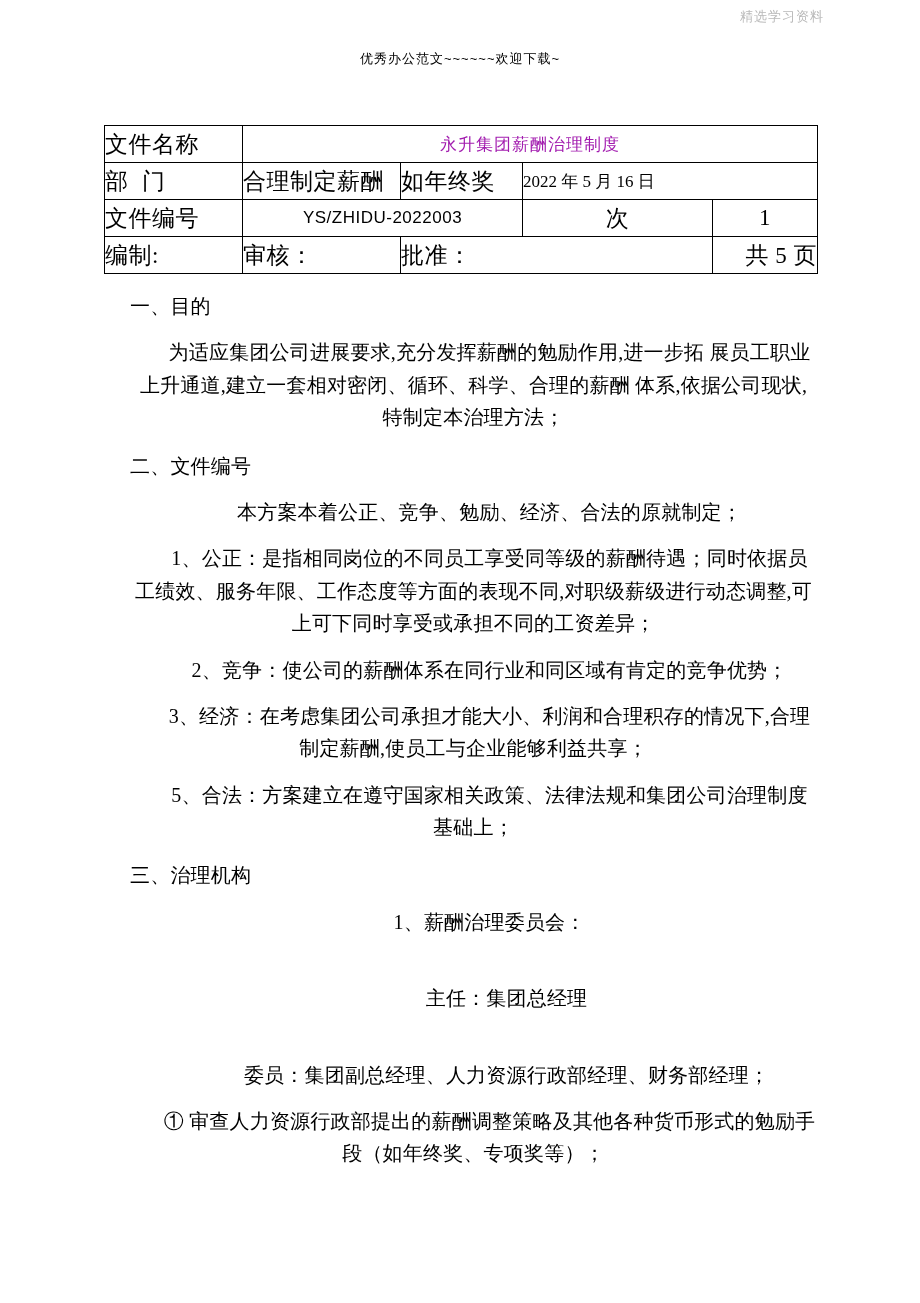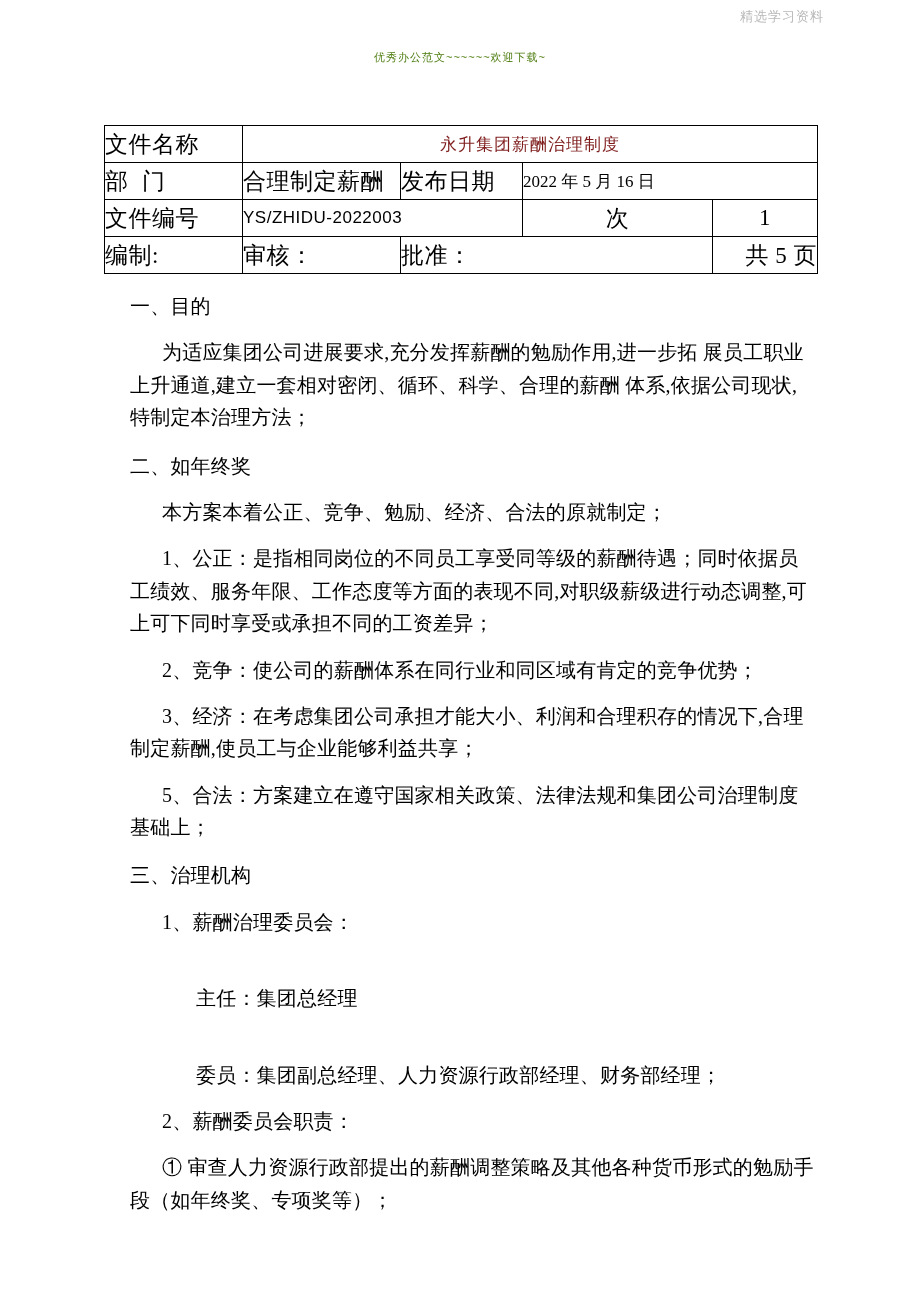--- a/index.html
+++ b/index.html
@@ -29,22 +29,22 @@
     letter-spacing: 1px;
     font-family: "Liberation Sans", sans-serif;
     transform: scaleY(1.05);
   }
   .banner {
     position: absolute;
     top: 50px;
     left: 0;
     width: 100%;
     text-align: center;
-    font-size: 11px;
-    color: #4d7c0f;
+    font-size: 13px;
+    color: #000000;
     letter-spacing: 1px;
     font-family: "Liberation Sans", sans-serif;
   }
   .content {
     position: absolute;
     top: 125px;
     left: 104px;
     width: 713px;
   }
   
@@ -70,26 +70,27 @@
   .lbl-spread {
     display: inline-block;
     width: 96px;
     letter-spacing: 14px;
   }
   .title-cell {
     text-align: center;
     font-size: 25px;
     letter-spacing: 1px;
     font-family: "Liberation Serif", serif;
-    color: #7f1d1d;
+    color: #a21caf;
   }
   .ctr {
     text-align: center;
   }
   .docnum {
+    text-align: center;
     font-size: 20px;
     font-family: "Liberation Sans", sans-serif;
     letter-spacing: 0.5px;
   }
   .datecell {
     text-align: left;
     font-size: 18px;
     font-family: "Liberation Serif", serif;
   }
   .row-tall td {
@@ -113,20 +114,21 @@
     margin: 16px 0 0 0;
     padding-left: 26px;
     font-size: 20px;
   }
   p.para {
     margin: 14px 0 0 0;
     padding-left: 58px;
     text-indent: 0;
     font-size: 20px;
     line-height: 1.62;
+    text-align: center;
   }
   p.para.hang {
     padding-left: 26px;
     text-indent: 32px;
   }
   p.para.indent2 {
     padding-left: 92px;
     margin-top: 44px;
   }
   .nowrapish {
@@ -161,21 +163,21 @@
           </td>
         </tr>
         <tr>
           <td class="cell-pad">
             <span class="lbl lbl-spread">部门</span>
           </td>
           <td class="cell-pad">
             <span class="lbl">合理制定薪酬</span>
           </td>
           <td class="cell-pad">
-            <span class="lbl">发布日期</span>
+            <span class="lbl">如年终奖</span>
           </td>
           <td class="datecell" colspan="2">
             <span>2022 年 5 月 16 日</span>
           </td>
         </tr>
         <tr class="row-tall">
           <td class="cell-pad">
             <span class="lbl">文件编号</span>
           </td>
           <td class="docnum" colspan="2">
@@ -203,29 +205,28 @@
           </td>
         </tr>
       </tbody>
     </table>
 
     <div class="body-text">
 
       <div class="heading">一、目的</div>
       <p class="para hang nowrapish">为适应集团公司进展要求,充分发挥薪酬的勉励作用,进一步拓 展员工职业上升通道,建立一套相对密闭、循环、科学、合理的薪酬 体系,依据公司现状,特制定本治理方法；</p>
 
-      <div class="heading">二、如年终奖</div>
+      <div class="heading">二、文件编号</div>
       <p class="para">本方案本着公正、竞争、勉励、经济、合法的原就制定；</p>
       <p class="para hang nowrapish">1、公正：是指相同岗位的不同员工享受同等级的薪酬待遇；同时依据员工绩效、服务年限、工作态度等方面的表现不同,对职级薪级进行动态调整,可上可下同时享受或承担不同的工资差异；</p>
       <p class="para hang nowrapish">2、竞争：使公司的薪酬体系在同行业和同区域有肯定的竞争优势；</p>
       <p class="para hang nowrapish">3、经济：在考虑集团公司承担才能大小、利润和合理积存的情况下,合理制定薪酬,使员工与企业能够利益共享；</p>
       <p class="para hang nowrapish">5、合法：方案建立在遵守国家相关政策、法律法规和集团公司治理制度基础上；</p>
 
       <div class="heading">三、治理机构</div>
       <p class="para">1、薪酬治理委员会：</p>
       <p class="para indent2">主任：集团总经理</p>
       <p class="para indent2">委员：集团副总经理、人力资源行政部经理、财务部经理；</p>
-      <p class="para">2、薪酬委员会职责：</p>
       <p class="para hang nowrapish">① 审查人力资源行政部提出的薪酬调整策略及其他各种货币形式的勉励手段（如年终奖、专项奖等）；</p>
 
     </div>
   </div>
 </div>
 
 </body></html>

